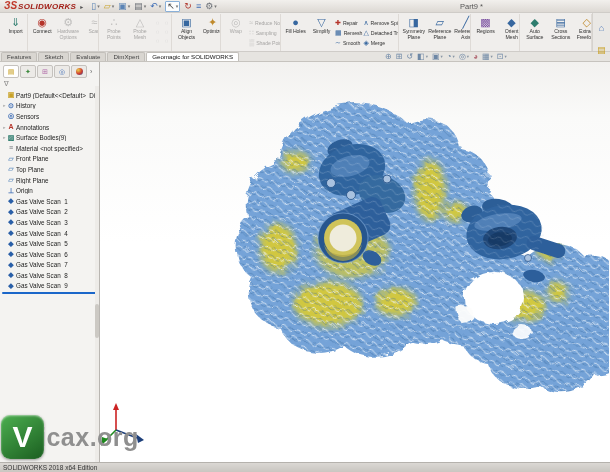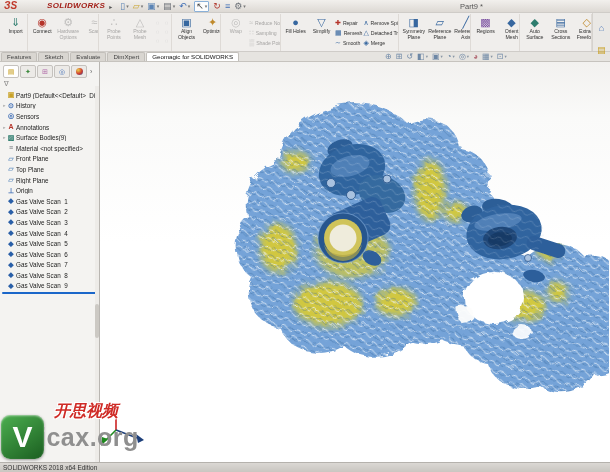--- a/index.html
+++ b/index.html
@@ -1,21 +1,21 @@
 <!DOCTYPE html>
 <html><head>
 <meta charset="utf-8">
 <style>
   html,body{margin:0;padding:0;}
   body{width:610px;height:472px;overflow:hidden;font-family:"Liberation Sans",sans-serif;background:#fff;}
   .app{position:relative;width:610px;height:472px;background:#eceae7;box-sizing:border-box;overflow:hidden;}
 
   
   .titlebar{height:13px;background:linear-gradient(#f2f0ed,#ddd9d4);display:flex;align-items:center;padding:0 4px;position:relative;border-bottom:1px solid #cfccc8;box-sizing:border-box;}
-  .logo{display:flex;align-items:flex-start;gap:29px;}
+  .logo{display:flex;align-items:flex-end;}
   .logo-3s{color:#c0392b;font-weight:bold;font-style:italic;font-size:10px;line-height:10px;}
   .logo-text{color:#a32019;font-weight:bold;font-style:italic;font-size:8px;letter-spacing:.3px;margin-left:1px;}
   .menu-caret{font-size:6px;color:#555;margin:0 8px 0 4px;}
   #qat{display:flex;align-items:center;gap:4px;}
   .qbtn{display:flex;align-items:center;line-height:1;cursor:default;}
   .qbtn .icn{font-size:9px;}
   .caret{font-size:5px;color:#777;margin-left:1px;}
   .boxed{border:1px solid #8ab0d8;background:#fdfdfd;padding:0 1px;border-radius:1px;}
   .wtitle{position:absolute;left:440px;top:2px;font-size:7.5px;color:#555;padding-left:20px;}
 
@@ -555,19 +555,18 @@
         <span class="icn" style="color: rgb(109, 135, 165);">▦</span>
         <span class="caret">▾</span>
       </span>
       <span class="hicon">
         <span class="icn" style="color: rgb(109, 135, 165);">⊡</span>
         <span class="caret">▾</span>
       </span>
     </div>
 
   <div class="vbadge">V</div>
-  <div class="wbrand">开思视频</div>
   <div class="wsite">icax.org</div>
 
   <div class="statusbar">
     <span>SOLIDWORKS 2018 x64 Edition</span>
   </div>
 </div>
 
 </body></html>

